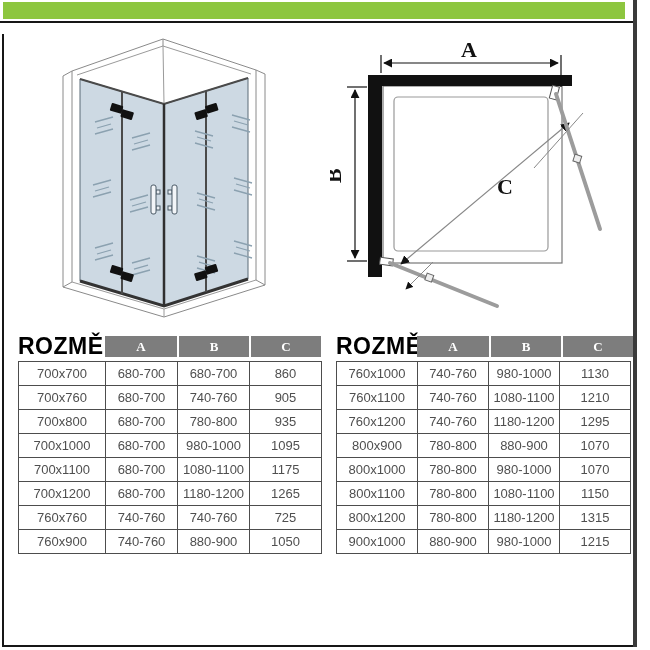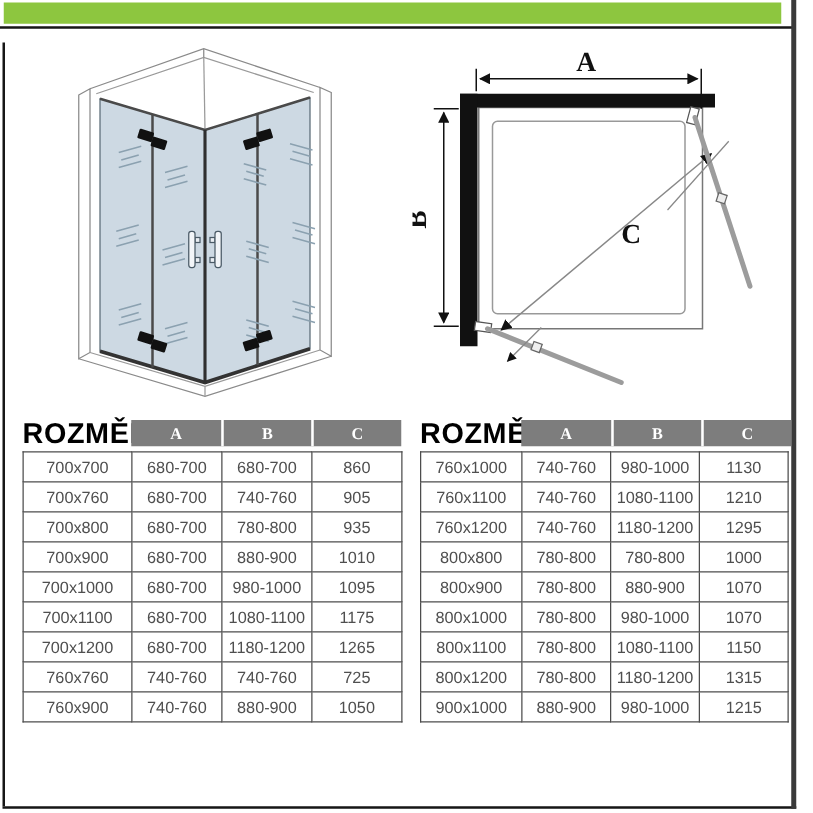--- a/index.html
+++ b/index.html
@@ -186,26 +186,20 @@
             <td>740-760</td>
             <td>905</td>
           </tr>
           <tr>
             <td>700x800</td>
             <td>680-700</td>
             <td>780-800</td>
             <td>935</td>
           </tr>
           <tr>
-            <td>700x900</td>
-            <td>680-700</td>
-            <td>880-900</td>
-            <td>1010</td>
-          </tr>
-          <tr>
             <td>700x1000</td>
             <td>680-700</td>
             <td>980-1000</td>
             <td>1095</td>
           </tr>
           <tr>
             <td>700x1100</td>
             <td>680-700</td>
             <td>1080-1100</td>
             <td>1175</td>
@@ -259,26 +253,20 @@
             <td>1080-1100</td>
             <td>1210</td>
           </tr>
           <tr>
             <td>760x1200</td>
             <td>740-760</td>
             <td>1180-1200</td>
             <td>1295</td>
           </tr>
           <tr>
-            <td>800x800</td>
-            <td>780-800</td>
-            <td>780-800</td>
-            <td>1000</td>
-          </tr>
-          <tr>
             <td>800x900</td>
             <td>780-800</td>
             <td>880-900</td>
             <td>1070</td>
           </tr>
           <tr>
             <td>800x1000</td>
             <td>780-800</td>
             <td>980-1000</td>
             <td>1070</td>

